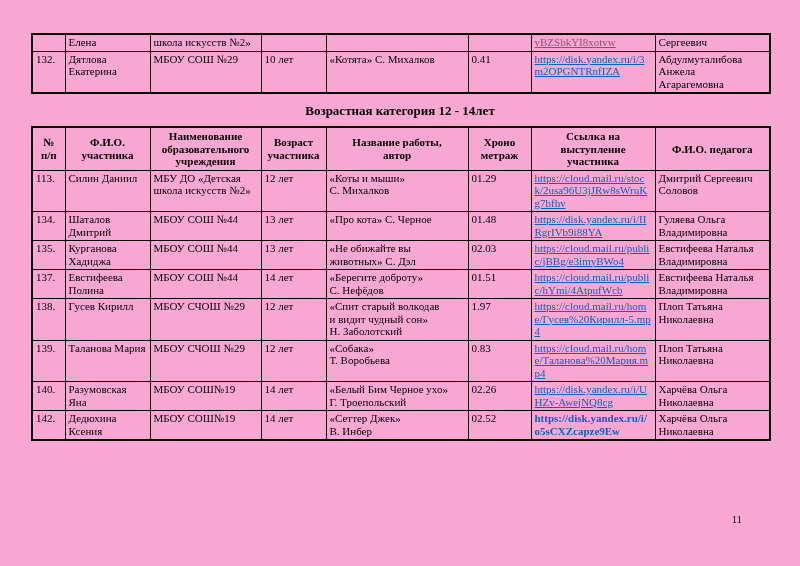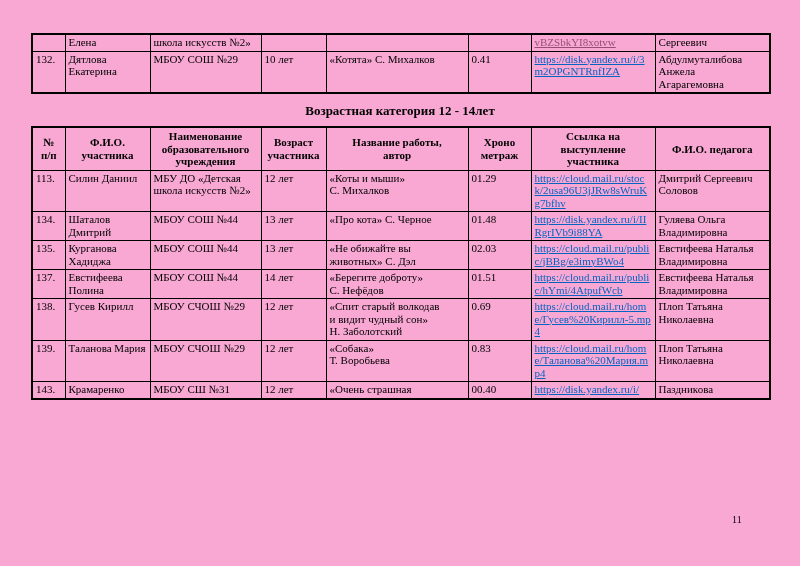--- a/index.html
+++ b/index.html
@@ -178,45 +178,60 @@
 Владимировна</td>
         </tr>
         <tr>
           <td class="col-num">138.</td>
           <td class="col-name">Гусев Кирилл</td>
           <td class="col-school">МБОУ СЧОШ №29</td>
           <td class="col-age">12 лет</td>
           <td class="col-work">«Спит старый волкодав
 и видит чудный сон»
 Н. Заболотский</td>
-          <td class="col-time">0.69</td>
+          <td class="col-time">1.97</td>
           <td class="col-link"><a class="lnk ">https://cloud.mail.ru/home/Гусев%20Кирилл-5.mp4</a></td>
           <td class="col-teacher">Плоп Татьяна
 Николаевна</td>
         </tr>
         <tr>
           <td class="col-num">139.</td>
           <td class="col-name">Таланова Мария</td>
           <td class="col-school">МБОУ СЧОШ №29</td>
           <td class="col-age">12 лет</td>
           <td class="col-work">«Собака»
 Т. Воробьева</td>
           <td class="col-time">0.83</td>
           <td class="col-link"><a class="lnk ">https://cloud.mail.ru/home/Таланова%20Мария.mp4</a></td>
           <td class="col-teacher">Плоп Татьяна
 Николаевна</td>
         </tr>
         <tr>
-          <td class="col-num">143.</td>
-          <td class="col-name">Крамаренко</td>
-          <td class="col-school">МБОУ СШ №31</td>
-          <td class="col-age">12 лет</td>
-          <td class="col-work">«Очень страшная</td>
-          <td class="col-time">00.40</td>
-          <td class="col-link"><a class="lnk ">https://disk.yandex.ru/i/</a></td>
-          <td class="col-teacher">Паздникова</td>
+          <td class="col-num">140.</td>
+          <td class="col-name">Разумовская Яна</td>
+          <td class="col-school">МБОУ СОШ№19</td>
+          <td class="col-age">14 лет</td>
+          <td class="col-work">«Белый Бим Черное ухо»
+Г. Троепольский</td>
+          <td class="col-time">02.26</td>
+          <td class="col-link"><a class="lnk ">https://disk.yandex.ru/i/UHZv-AwejNQ8cg</a></td>
+          <td class="col-teacher">Харчёва Ольга
+Николаевна</td>
+        </tr>
+        <tr>
+          <td class="col-num">142.</td>
+          <td class="col-name">Дедюхина
+Ксения</td>
+          <td class="col-school">МБОУ СОШ№19</td>
+          <td class="col-age">14 лет</td>
+          <td class="col-work">«Сеттер Джек»
+В. Инбер</td>
+          <td class="col-time">02.52</td>
+          <td class="col-link"><a class="lnk bold">https://disk.yandex.ru/i/o5sCXZcapze9Ew</a></td>
+          <td class="col-teacher">Харчёва Ольга
+Николаевна</td>
         </tr>
       </tbody>
   </table>
 
   <div class="page-num">11</div>
 
 </div>
 
 </body></html>

